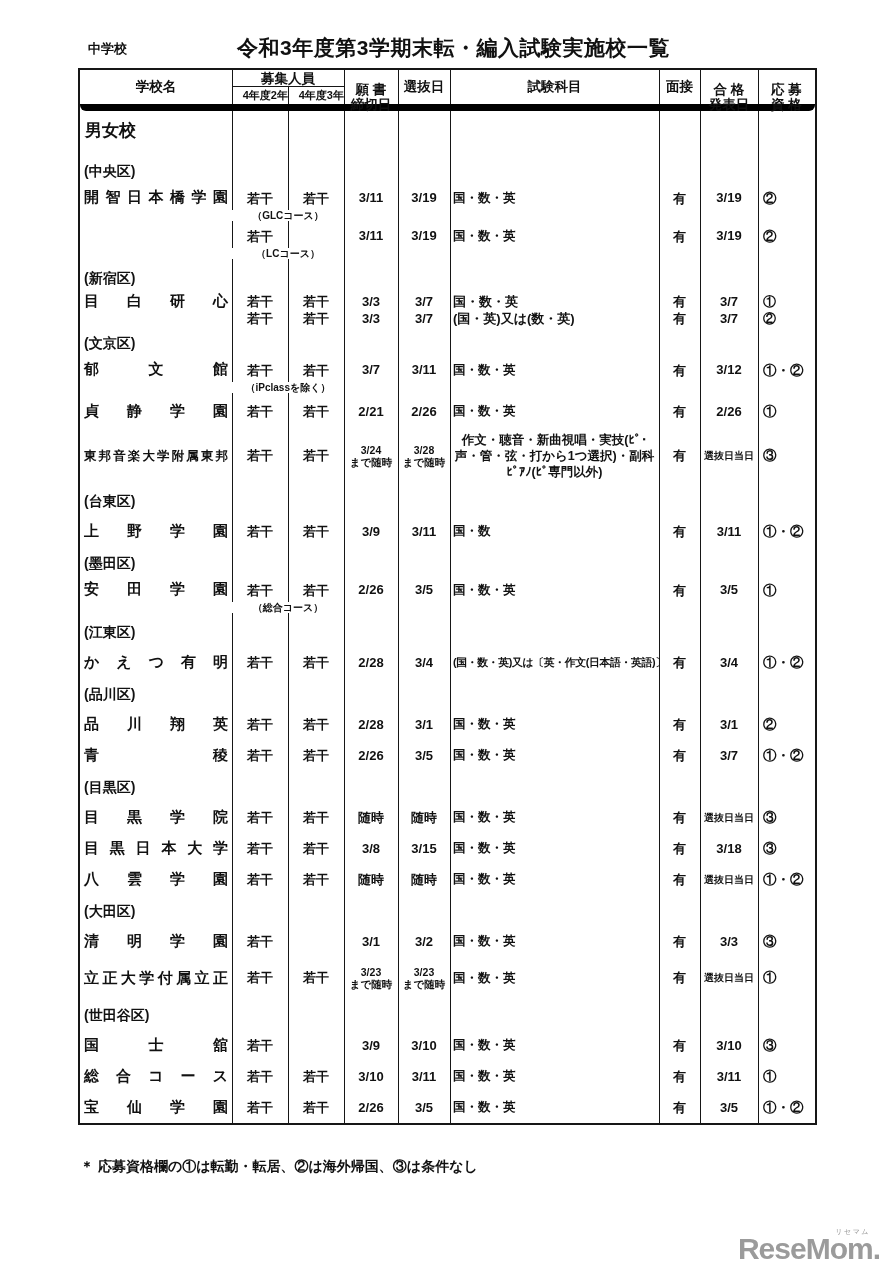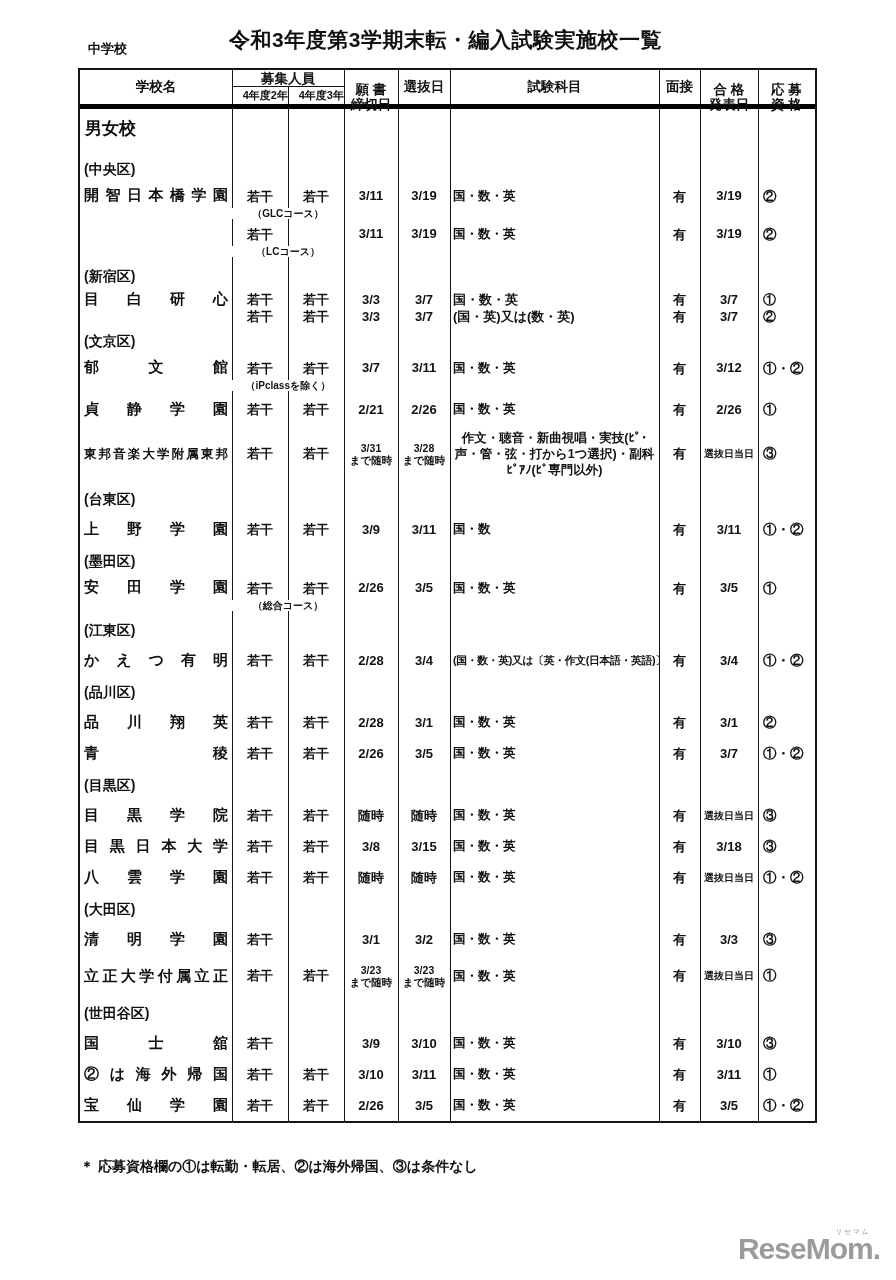--- a/index.html
+++ b/index.html
@@ -1,25 +1,25 @@
 <!DOCTYPE html>
 <html lang="ja"><head>
 <meta charset="utf-8">
 <style>
   html,body{margin:0;padding:0;background:#e8e8e8;}
   .page{position:relative;width:896px;height:1280px;background:#ffffff;margin:0 auto;
         font-family:"Liberation Sans",sans-serif;color:#111;overflow:hidden;}
   .school-level{position:absolute;left:88px;top:40px;font-size:13px;font-weight:600;}
-  .title{position:absolute;left:78px;top:26px;width:735px;margin:0;text-align:center;
+  .title{position:absolute;left:78px;top:26px;width:735px;margin:8px;text-align:center;
          font-size:21px;font-weight:700;letter-spacing:0.5px;}
   .table{position:absolute;left:78px;top:68px;width:735px;border:2px solid #161616;background:#fff;}
   .vlines{position:absolute;top:0;bottom:0;left:0;right:0;z-index:1;pointer-events:none;}
   .vline{position:absolute;top:0;bottom:0;width:1px;background:#161616;}
   .vline.short{top:17px;}
-  .thead{position:relative;height:34px;border-bottom:5px solid #000000;display:flex;z-index:2;}
+  .thead{position:relative;height:34px;border-bottom:7px solid #000000;display:flex;z-index:2;border-radius:6px;}
   .hcol{flex:none;}
   .c-name{width:152px;} .c-recruit{width:112px;} .c-deadline{width:54px;}
   .c-selection{width:52px;} .c-subjects{width:209px;} .c-interview{width:41px;}
   .c-announce{width:58px;} .c-qual{width:57px;}
   .hcenter{display:flex;align-items:center;justify-content:center;text-align:center;
            font-size:13.5px;font-weight:700;}
   .pre{white-space:pre-line;line-height:15px;margin-top:20px;}
   .recruit-top{height:16px;line-height:17px;text-align:center;border-bottom:1px solid #161616;
                font-size:13.5px;font-weight:700;}
   .recruit-sub{display:flex;height:17px;}
@@ -188,21 +188,21 @@
           <div class="cell col-interview">有</div>
           <div class="cell col-announce">2/26</div>
           <div class="cell col-qual">①</div>
         </div>
         <div class="row school r-tall3">
           <div class="cell col-name">
             <div class="name-text longname">東邦音楽大学附属東邦</div>
           </div>
           <div class="cell col-y2">若干</div>
           <div class="cell col-y3">若干</div>
-          <div class="cell col-deadline cell-multiline">3/31
+          <div class="cell col-deadline cell-multiline">3/24
 まで随時</div>
           <div class="cell col-selection cell-multiline">3/28
 まで随時</div>
           <div class="cell col-subjects">作文・聴音・新曲視唱・実技(ﾋﾟ・声・管・弦・打から1つ選択)・副科ﾋﾟｱﾉ(ﾋﾟ専門以外)</div>
           <div class="cell col-interview">有</div>
           <div class="cell col-announce cell-tinytext">選抜日当日</div>
           <div class="cell col-qual">③</div>
         </div>
         <div class="row r-district">
           <div class="district-label">(台東区)</div>
@@ -366,21 +366,21 @@
           <div class="cell col-y3"></div>
           <div class="cell col-deadline">3/9</div>
           <div class="cell col-selection">3/10</div>
           <div class="cell col-subjects">国・数・英</div>
           <div class="cell col-interview">有</div>
           <div class="cell col-announce">3/10</div>
           <div class="cell col-qual">③</div>
         </div>
         <div class="row school r-normal">
           <div class="cell col-name">
-            <div class="name-text">②は海外帰国</div>
+            <div class="name-text">総合コース</div>
           </div>
           <div class="cell col-y2">若干</div>
           <div class="cell col-y3">若干</div>
           <div class="cell col-deadline">3/10</div>
           <div class="cell col-selection">3/11</div>
           <div class="cell col-subjects">国・数・英</div>
           <div class="cell col-interview">有</div>
           <div class="cell col-announce">3/11</div>
           <div class="cell col-qual">①</div>
         </div>

